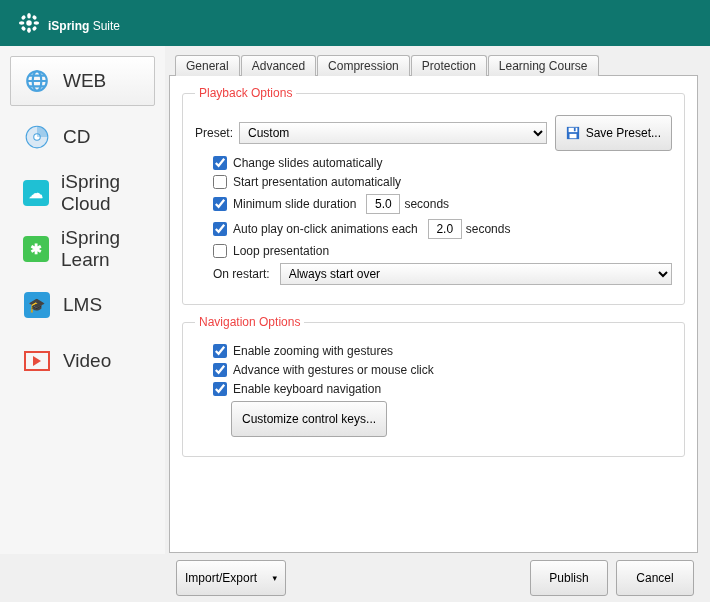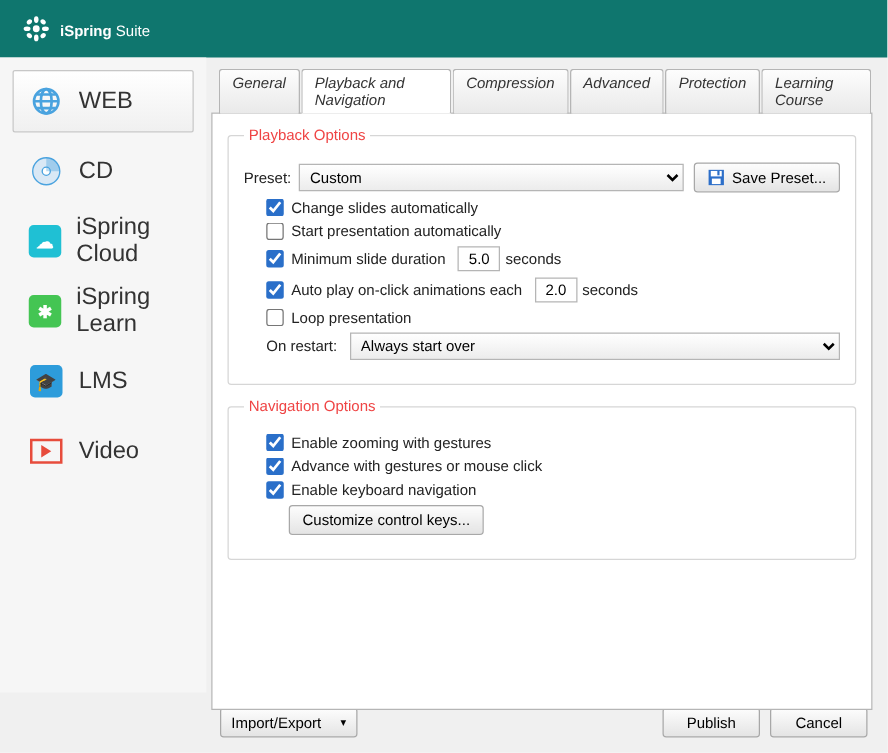--- a/index.html
+++ b/index.html
@@ -13,31 +13,31 @@
 .body { display: flex; height: 508px; }
 
 .sidebar { width: 165px; padding: 10px 10px; background: #f6f6f6; }
 .side-item { height: 50px; margin-bottom: 6px; display: flex; align-items: center; padding-left: 12px; border: 1px solid transparent; border-radius: 2px; cursor: pointer; }
 .side-item.active { background: linear-gradient(#fff,#f0f0f0); border: 1px solid #c7c7c7; }
 .side-item .ico { width: 28px; height: 28px; display:flex; align-items:center; justify-content:center; margin-right:12px;}
 .side-item span.lbl { font-size: 19px; color: #333; }
 
 .main { flex: 1; position: relative; padding: 8px 12px 8px 4px; }
 .tabs { display: flex; gap: 0; position: relative; z-index:2; margin-left:6px;}
-.tab { border: 1px solid #b5b5b5; border-bottom: none; background: linear-gradient(#fdfdfd,#e9e9e9); padding: 3px 10px; font-size: 12px; color:#333; border-radius: 3px 3px 0 0; margin-right: 1px; cursor: pointer; position:relative; top:1px;font-style:italic;}
+.tab { border: 1px solid #b5b5b5; border-bottom: none; background: linear-gradient(#fdfdfd,#e9e9e9); padding: 3px 10px; font-size: 12px; color:#333; border-radius: 3px 3px 0 0; margin-right: 1px; cursor: pointer; position:relative; top:1px;}
 .tab.active { background: #fff; border-bottom: 1px solid #fff; z-index:3; font-weight:400;}
 .panel { border: 1px solid #b5b5b5; background: #fff; height: 478px; padding: 10px 12px; position: relative; z-index:1;}
 
 fieldset { border: 1px solid #d6d6d6; border-radius: 3px; padding: 10px 12px 14px 12px; margin-bottom: 10px; }
 legend { padding: 0 4px; color: #ef4444; font-size:12px;}
 .row { display: flex; align-items: center; margin: 5px 0; }
 .row label { margin-right: 6px; color:#222;}
 select { height: 22px; border: 1px solid #b5b5b5; background: linear-gradient(#fff,#ececec); font-size:12px; padding-left:4px;}
 input[type=text]{ height:20px; border:1px solid #b5b5b5; width:34px; text-align:center; font-size:12px; margin: 0 4px;}
-.btn { height: 24px; border: 1px solid #a8a8a8; background: linear-gradient(#fdfdfd,#e4e4e4); border-radius: 3px; padding: 0 10px; font-size:12px; cursor:pointer; display:inline-flex; align-items:center; gap:6px;}
+.btn { height: 36px; border: 1px solid #a8a8a8; background: linear-gradient(#fdfdfd,#e4e4e4); border-radius: 3px; padding: 0 10px; font-size:12px; cursor:pointer; display:inline-flex; align-items:center; gap:6px;}
 .chk { width:14px; height:14px; margin-right:6px; accent-color:#2a6fc9;}
 .save-ico { width:14px; height:14px; }
 
 .footer { height: 48px; display:flex; align-items:center; padding: 0 16px 0 176px; gap:8px;}
 .footer .spacer{flex:1;}
 .footer .btn { min-width:78px; justify-content:center;}
 .footer .imp { min-width:110px; justify-content:space-between; padding:0 8px;}
 
 svg.globe{stroke:#4aa3df;fill:none;stroke-width:2}
 .sq{width:26px;height:26px;border-radius:4px;display:flex;align-items:center;justify-content:center;color:#fff;font-weight:bold;font-size:14px}
@@ -109,23 +109,22 @@
       <span class="ico">
           <span class="vid"></span>
         </span>
       <span class="lbl">Video</span>
     </div>
   </div>
 
   <div class="main">
     <div class="tabs">
       <div class="tab">General</div>
-      <div class="tab active">Playback and Navigation</div>
+      <div class="tab">Advanced</div>
       <div class="tab">Compression</div>
-      <div class="tab">Advanced</div>
       <div class="tab">Protection</div>
       <div class="tab">Learning Course</div>
     </div>
     <div class="panel">
 
       <fieldset>
         <legend>Playback Options</legend>
         <div class="row">
           <label>Preset:</label>
           <select style="flex:1"><option>Custom</option></select>

